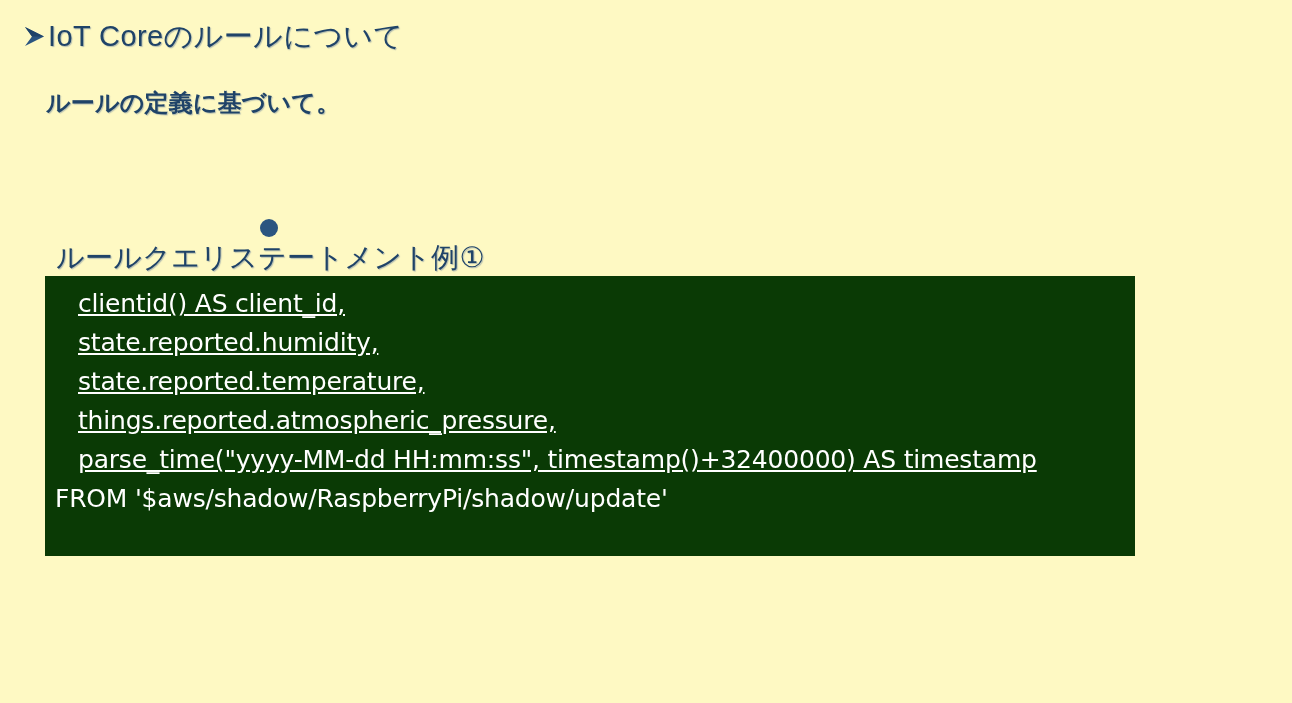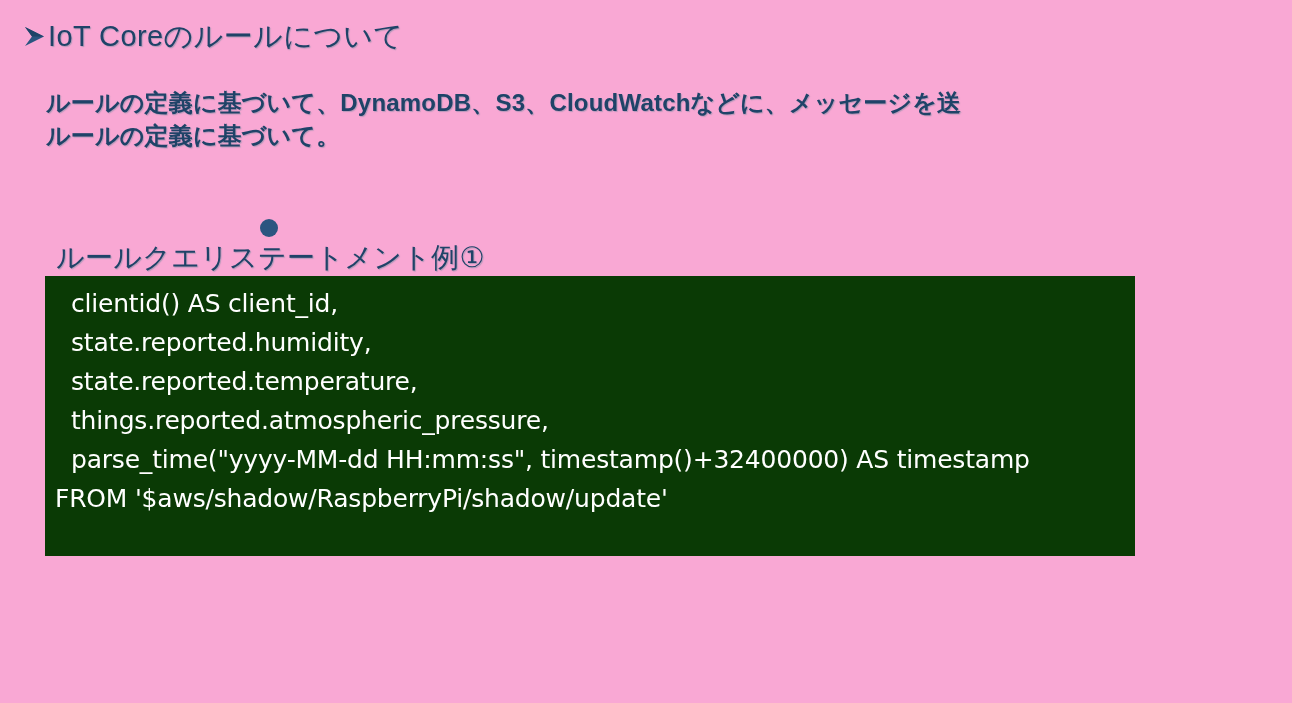--- a/index.html
+++ b/index.html
@@ -13,21 +13,21 @@
     font-family: "Liberation Sans", "DejaVu Sans", sans-serif;
     overflow: hidden;
     position: relative;
   }
 
   .slide {
     position: absolute;
     inset: 0;
     width: 1292px;
     height: 703px;
-    background: #f9a8d4;
+    background: #fef9c3;
   }
 
   
   .title-row {
     position: absolute;
     left: 22px;
     top: 18px;
     display: flex;
     align-items: flex-start;
     white-space: nowrap;
@@ -107,40 +107,40 @@
     display: block;
     color: #ffffff;
     font-size: 25px;
     line-height: 39px;
     font-family: "DejaVu Sans", "Liberation Sans", sans-serif;
     letter-spacing: -0.2px;
     white-space: pre;
     padding-left: 10px;
   }
   .code-line.indent {
-    padding-left: 26px;
+    padding-left: 33px;
+    text-decoration: underline;
   }
 </style>
 </head>
 <body>
 
 <div class="slide">
 
   <div class="title-row">
     <span class="arrow-bullet">
       <svg width="26" height="34" viewBox="0 0 26 34" aria-hidden="true">
         <path d="M3 7 L22 16.5 L3 26 L10 16.5 Z" fill="#2B5580"></path>
         <path d="M3 7 L22 16.5 L10 16.5 Z" fill="#1F4368"></path>
       </svg>
     </span>
     <span class="title-text">IoT Coreのルールについて</span>
   </div>
 
   <div class="body-para">
-    <span class="ln">ルールの定義に基づいて、DynamoDB、S3、CloudWatchなどに、メッセージを送</span>
     <span class="ln">ルールの定義に基づいて。</span>
   </div>
 
   <div class="subhead-row">
     <span class="dot-bullet">
       <svg width="24" height="24" viewBox="0 0 24 24" aria-hidden="true">
         <circle cx="11" cy="12" r="9" fill="#2B5580"></circle>
       </svg>
     </span>
     <span class="subhead-text">ルールクエリステートメント例①</span>

